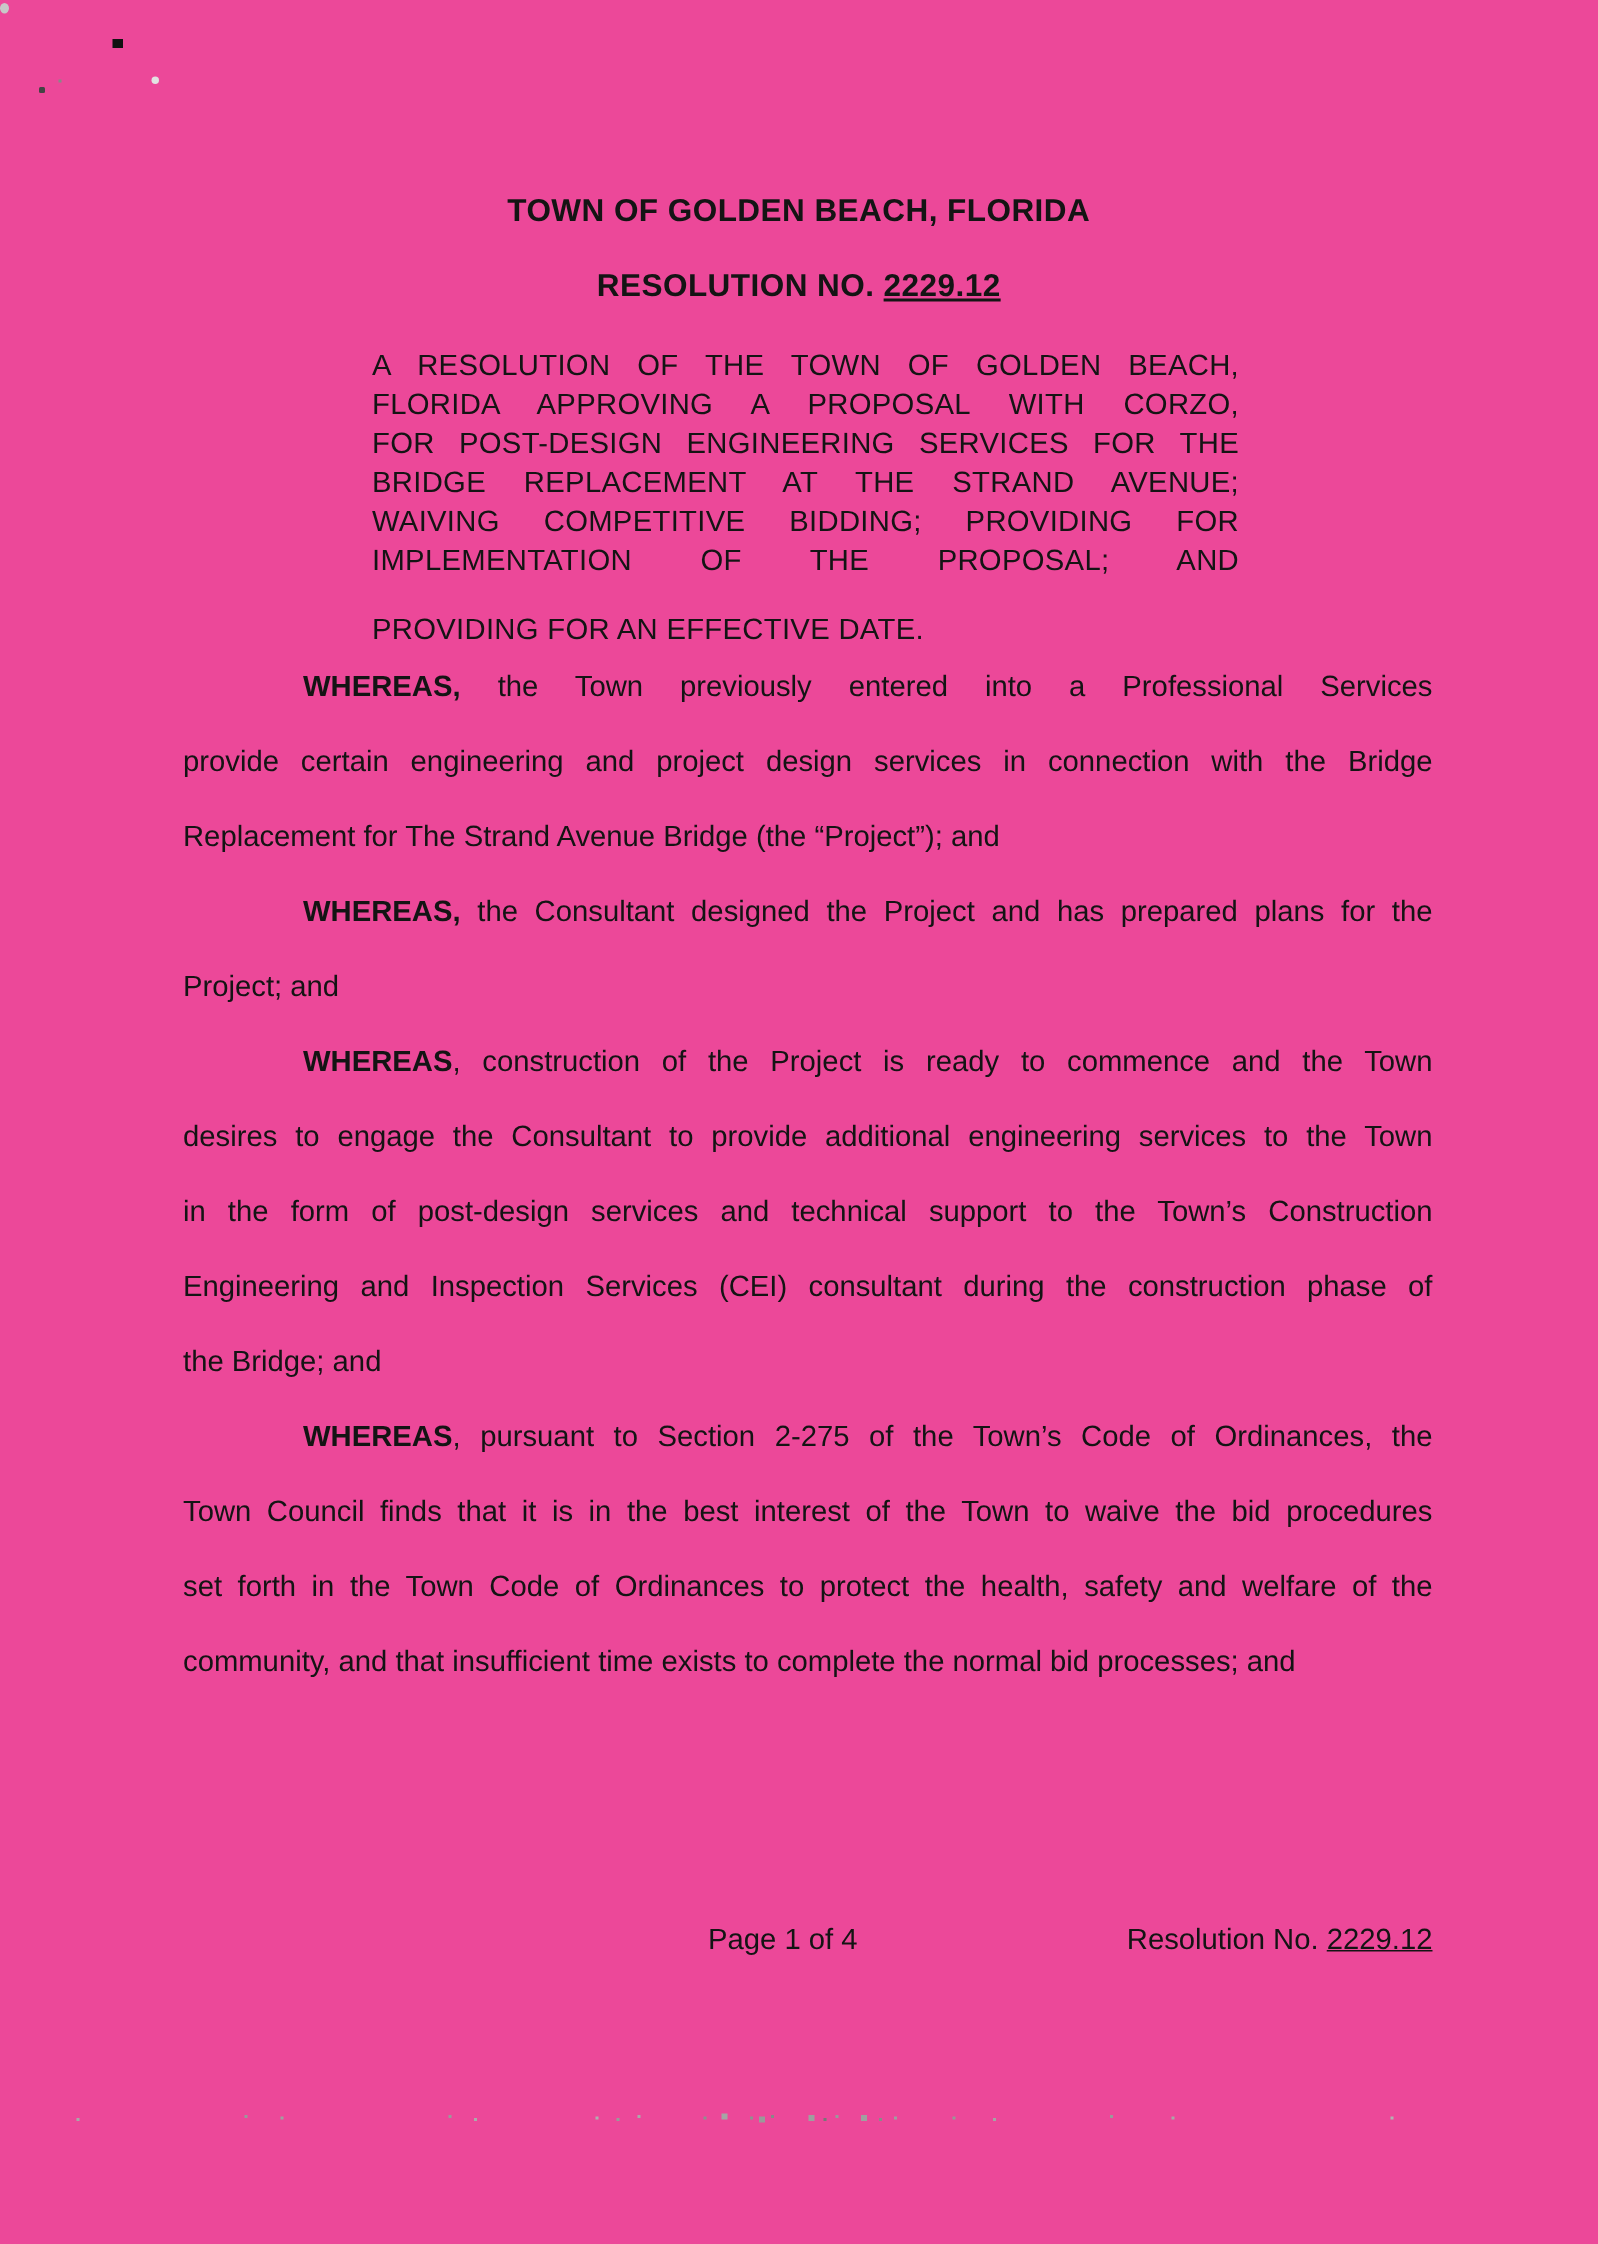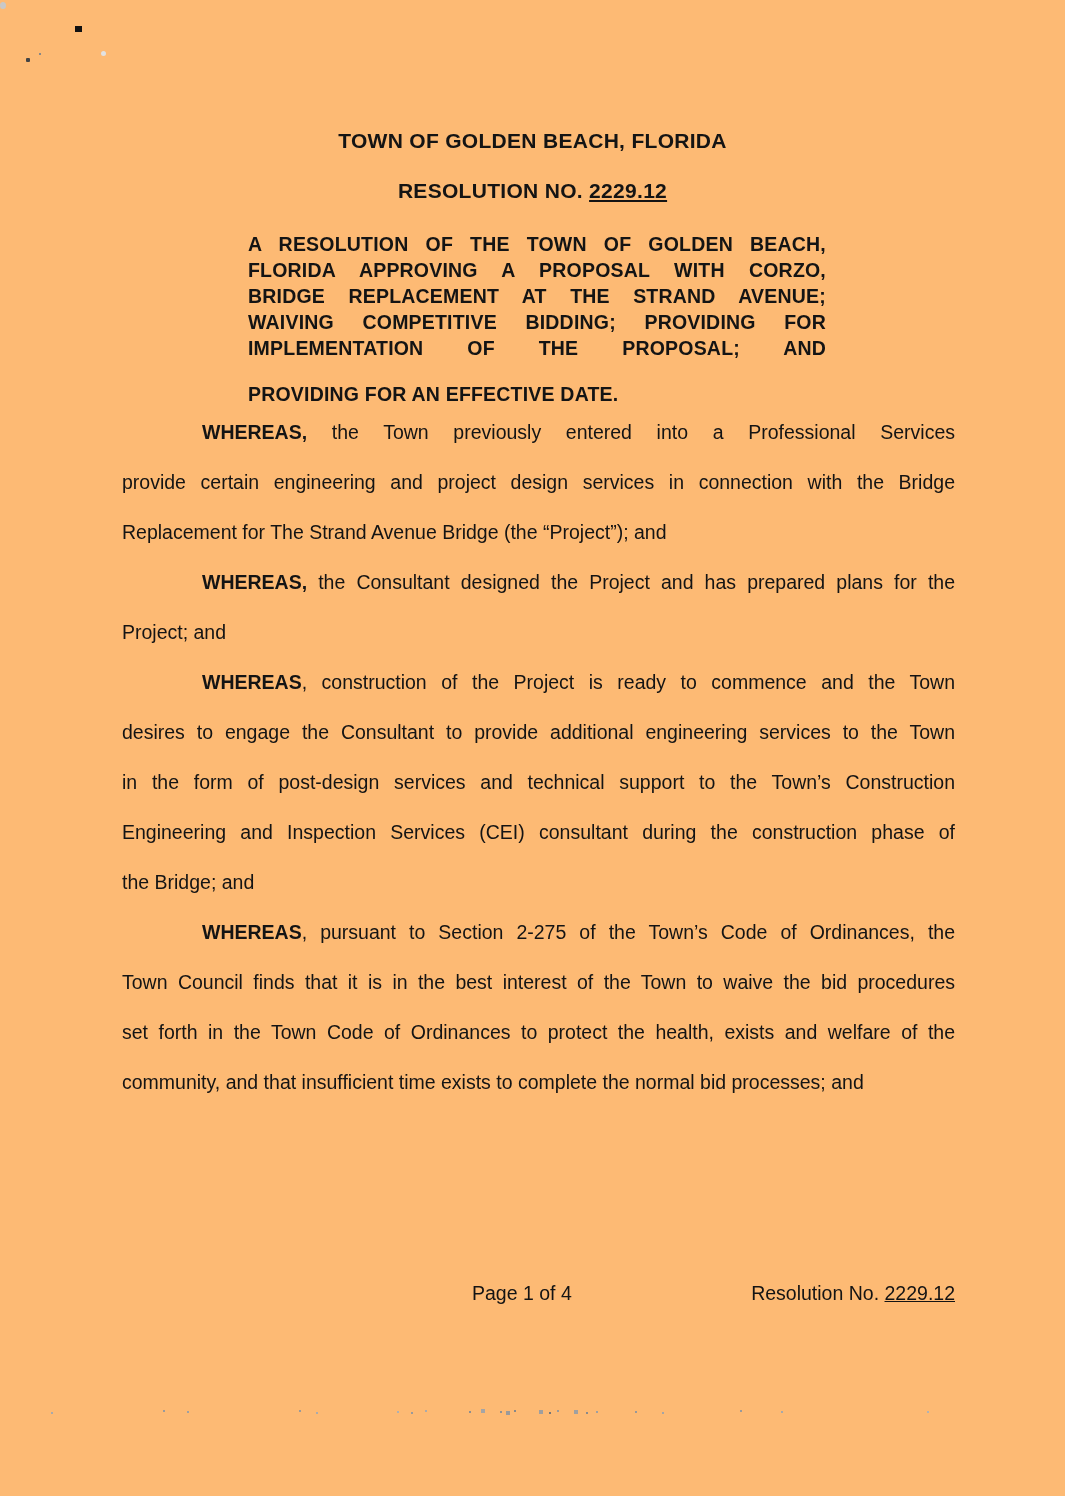--- a/index.html
+++ b/index.html
@@ -1,21 +1,21 @@
 <!DOCTYPE html>
 <html><head>
 <meta charset="utf-8">
 <style>
   html,body { margin:0; padding:0; background:#e8e8e8; }
   .page {
     position: relative;
     width: 1065px;
     height: 1496px;
     margin: 0 auto;
-    background: #fdba74;
+    background: #ec4899;
     font-family: "Liberation Sans", "DejaVu Sans", sans-serif;
     color: #141414;
     overflow: hidden;
   }
   .doc-title {
     margin: 0;
     padding-top: 128px;
     text-align: center;
     font-size: 21px;
     font-weight: bold;
@@ -29,21 +29,21 @@
     font-size: 21px;
     font-weight: bold;
     letter-spacing: 0.3px;
     line-height: 26px;
   }
   .u { text-decoration: underline; text-align: right; }
   .summary {
     margin: 27px 0 0 248px;
     width: 578px;
     font-size: 19.5px;
-    font-weight: bold;
+    font-weight: normal;
     line-height: 26px;
     letter-spacing: 0.2px;
   }
   .sum-line { text-align: justify; text-align-last: justify; }
   .sum-line.last { text-align-last: auto; margin-top: 20px; }
   .body-text {
     margin: 0 0 0 122px;
     width: 833px;
     font-size: 19.5px;
     line-height: 50px;
@@ -86,20 +86,21 @@
   <span class="speck speck-dot"></span>
   <span class="speck speck-faint"></span>
 
   <h1 class="doc-title">TOWN OF GOLDEN BEACH, FLORIDA</h1>
 
   <h2 class="doc-subtitle"><span>RESOLUTION NO. </span><span class="u">2229.12</span></h2>
 
   <div class="summary">
     <div class="sum-line">A RESOLUTION OF THE TOWN OF GOLDEN BEACH,</div>
     <div class="sum-line">FLORIDA APPROVING A PROPOSAL WITH CORZO,</div>
+    <div class="sum-line">FOR POST-DESIGN ENGINEERING SERVICES FOR THE</div>
     <div class="sum-line">BRIDGE REPLACEMENT AT THE STRAND AVENUE;</div>
     <div class="sum-line">WAIVING COMPETITIVE BIDDING; PROVIDING FOR</div>
     <div class="sum-line">IMPLEMENTATION OF THE PROPOSAL; AND</div>
     <div class="sum-line last">PROVIDING FOR AN EFFECTIVE DATE.</div>
   </div>
 
   <div class="body-text">
 
     <div>
       <div class="body-line first"><span class="lead">WHEREAS,</span><span> the Town previously entered into a Professional Services</span></div>
@@ -116,21 +117,21 @@
       <div class="body-line first"><span class="lead">WHEREAS</span><span>, construction of the Project is ready to commence and the Town</span></div>
       <div class="body-line">desires to engage the Consultant to provide additional engineering services to the Town</div>
       <div class="body-line">in the form of post-design services and technical support to the Town’s Construction</div>
       <div class="body-line">Engineering and Inspection Services (CEI) consultant during the construction phase of</div>
       <div class="body-line last">the Bridge; and</div>
     </div>
 
     <div>
       <div class="body-line first"><span class="lead">WHEREAS</span><span>, pursuant to Section 2-275 of the Town’s Code of Ordinances, the</span></div>
       <div class="body-line">Town Council finds that it is in the best interest of the Town to waive the bid procedures</div>
-      <div class="body-line">set forth in the Town Code of Ordinances to protect the health, exists and welfare of the</div>
+      <div class="body-line">set forth in the Town Code of Ordinances to protect the health, safety and welfare of the</div>
       <div class="body-line last">community, and that insufficient time exists to complete the normal bid processes; and</div>
     </div>
 
   </div>
 
   <div class="footer">
     <span class="footer-page">Page 1 of 4</span>
     <span class="footer-res"><span>Resolution No. </span><span class="u">2229.12</span></span>
   </div>
 

